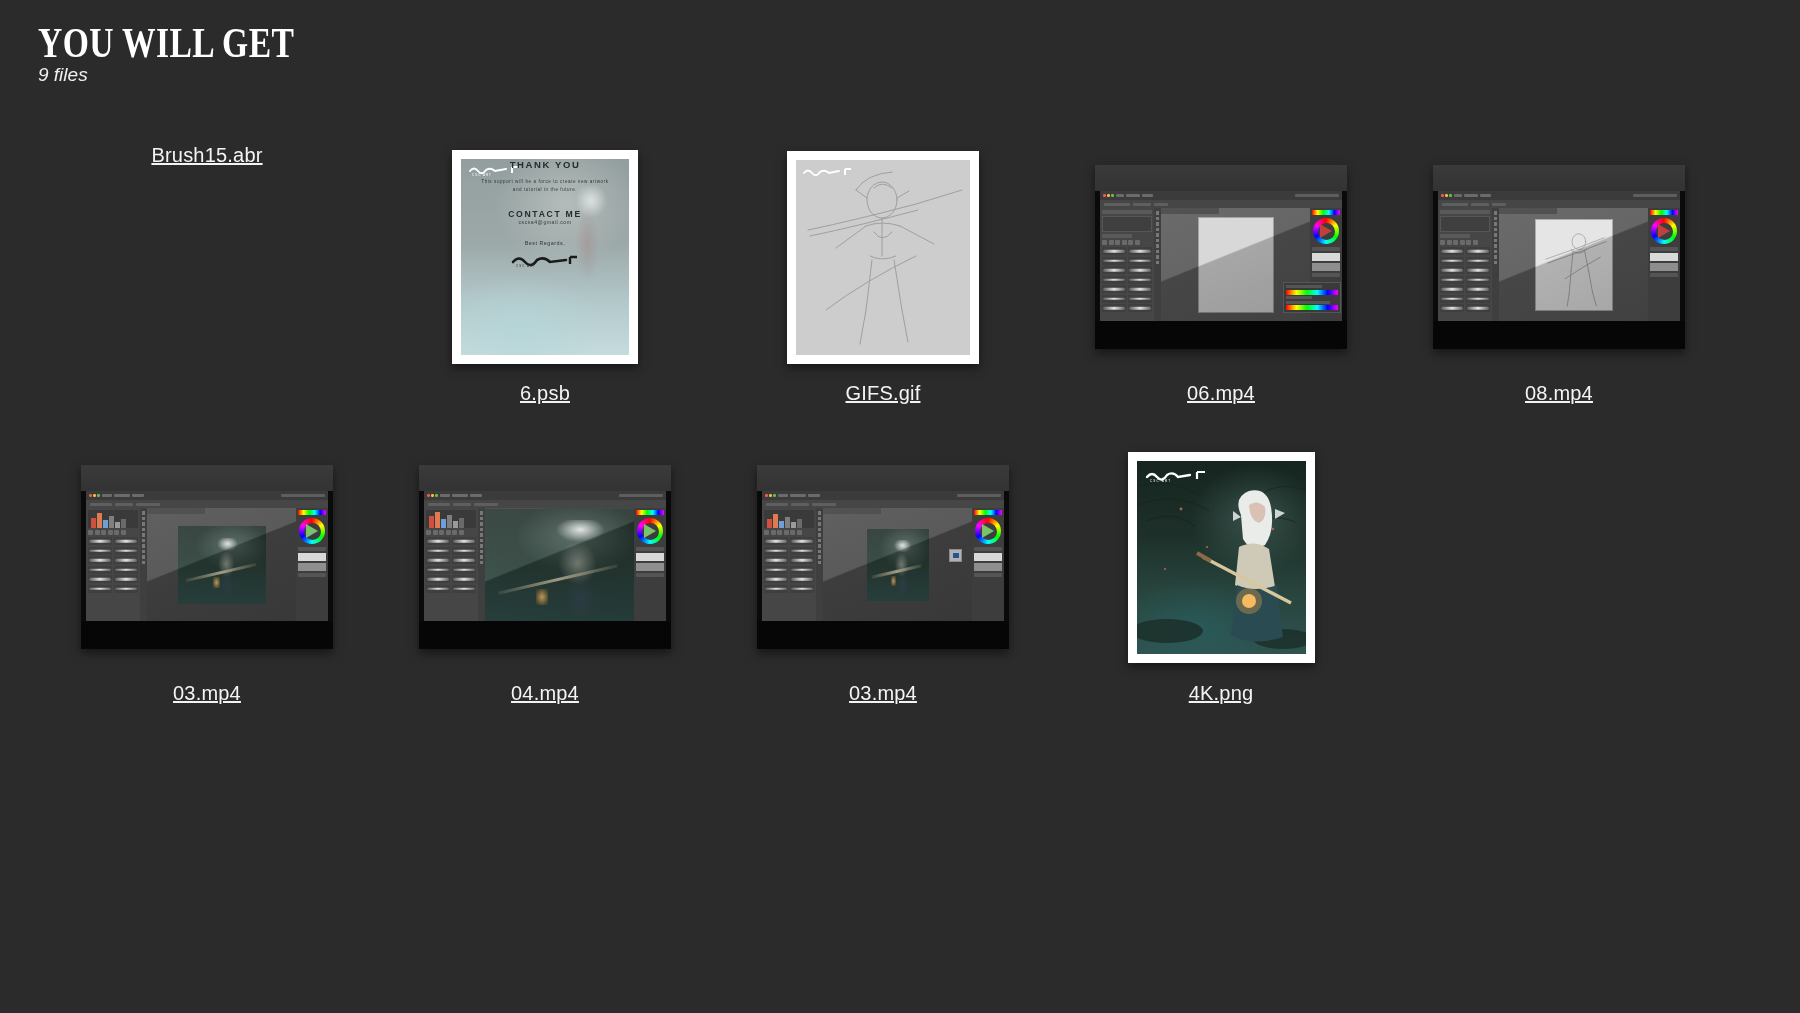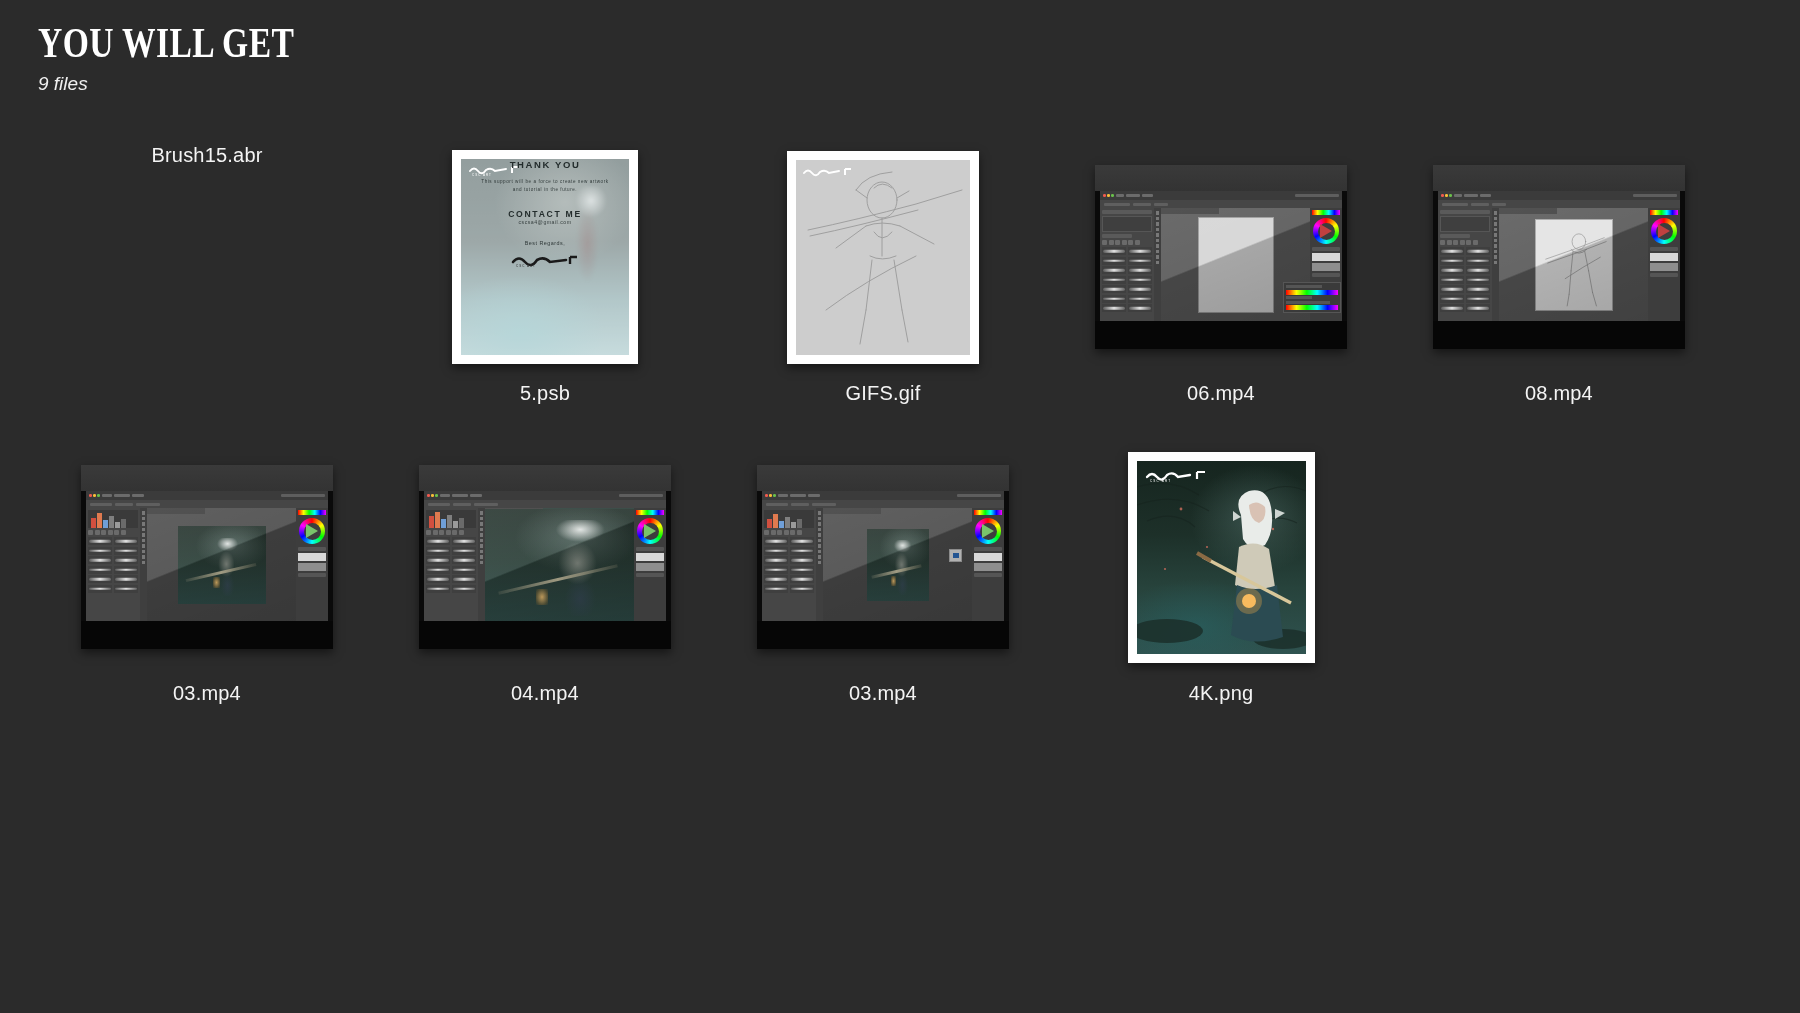--- a/index.html
+++ b/index.html
@@ -28,21 +28,20 @@
     font-weight: bold;
     font-size: 42px;
     letter-spacing: 0.5px;
     line-height: 1.0;
     color: #ffffff;
     transform: scaleX(0.80);
     transform-origin: left center;
     white-space: nowrap;
   }
   .header-sub {
-    margin-top: 9px;
     font-size: 19px;
     font-style: italic;
     color: #f0f0f0;
     font-family: "Liberation Sans", sans-serif;
   }
 
   
   .grid {
     position: absolute;
     left: 38px;
@@ -64,20 +63,21 @@
     display: flex;
     align-items: center;
     justify-content: center;
   }
   .cell-label {
     font-size: 20px;
     color: #f4f4f4;
     letter-spacing: 0.2px;
     margin-top: 6px;
     text-align: center;
+    text-decoration: underline;
   }
 
   
   .brush-card {
     width: 122px;
     height: 122px;
     background: #f4f4f4;
     border-radius: 16px;
     border: 4px solid #cfcfcf;
     box-shadow: 0 3px 5px rgba(0,0,0,0.45);
@@ -491,21 +491,21 @@
             <div class="ty-regards">Best Regards,</div>
             <svg viewBox="0 0 70 14" width="70" height="14">
               <path d="M3 9 Q9 2 15 9 T27 7 Q34 3 40 9 L56 7" stroke="#1a1a1a" stroke-width="2.6" fill="none" stroke-linecap="round"></path>
               <path d="M60 4 L60 11 M60 4 L67 4" stroke="#1a1a1a" stroke-width="2.4" fill="none"></path>
               <text x="6" y="14" fill="#2a2a2a" font-size="3" letter-spacing="1">CSC ART</text>
             </svg>
           </div>
         </div>
       </div>
     </div>
-    <div class="cell-label">5.psb</div>
+    <div class="cell-label">6.psb</div>
   </div>
 
   <div class="cell">
     <div class="thumb-wrap">
       <div class="framed gif">
         <div class="framed-inner">
           <div class="gif-art"></div>
           <svg viewBox="0 0 174 195" width="100%" height="100%" style="position:absolute;inset:0">
             <g stroke="#9a9a9a" stroke-width="0.9" fill="none" stroke-linecap="round">
               <ellipse cx="86" cy="40" rx="15" ry="18"></ellipse>

